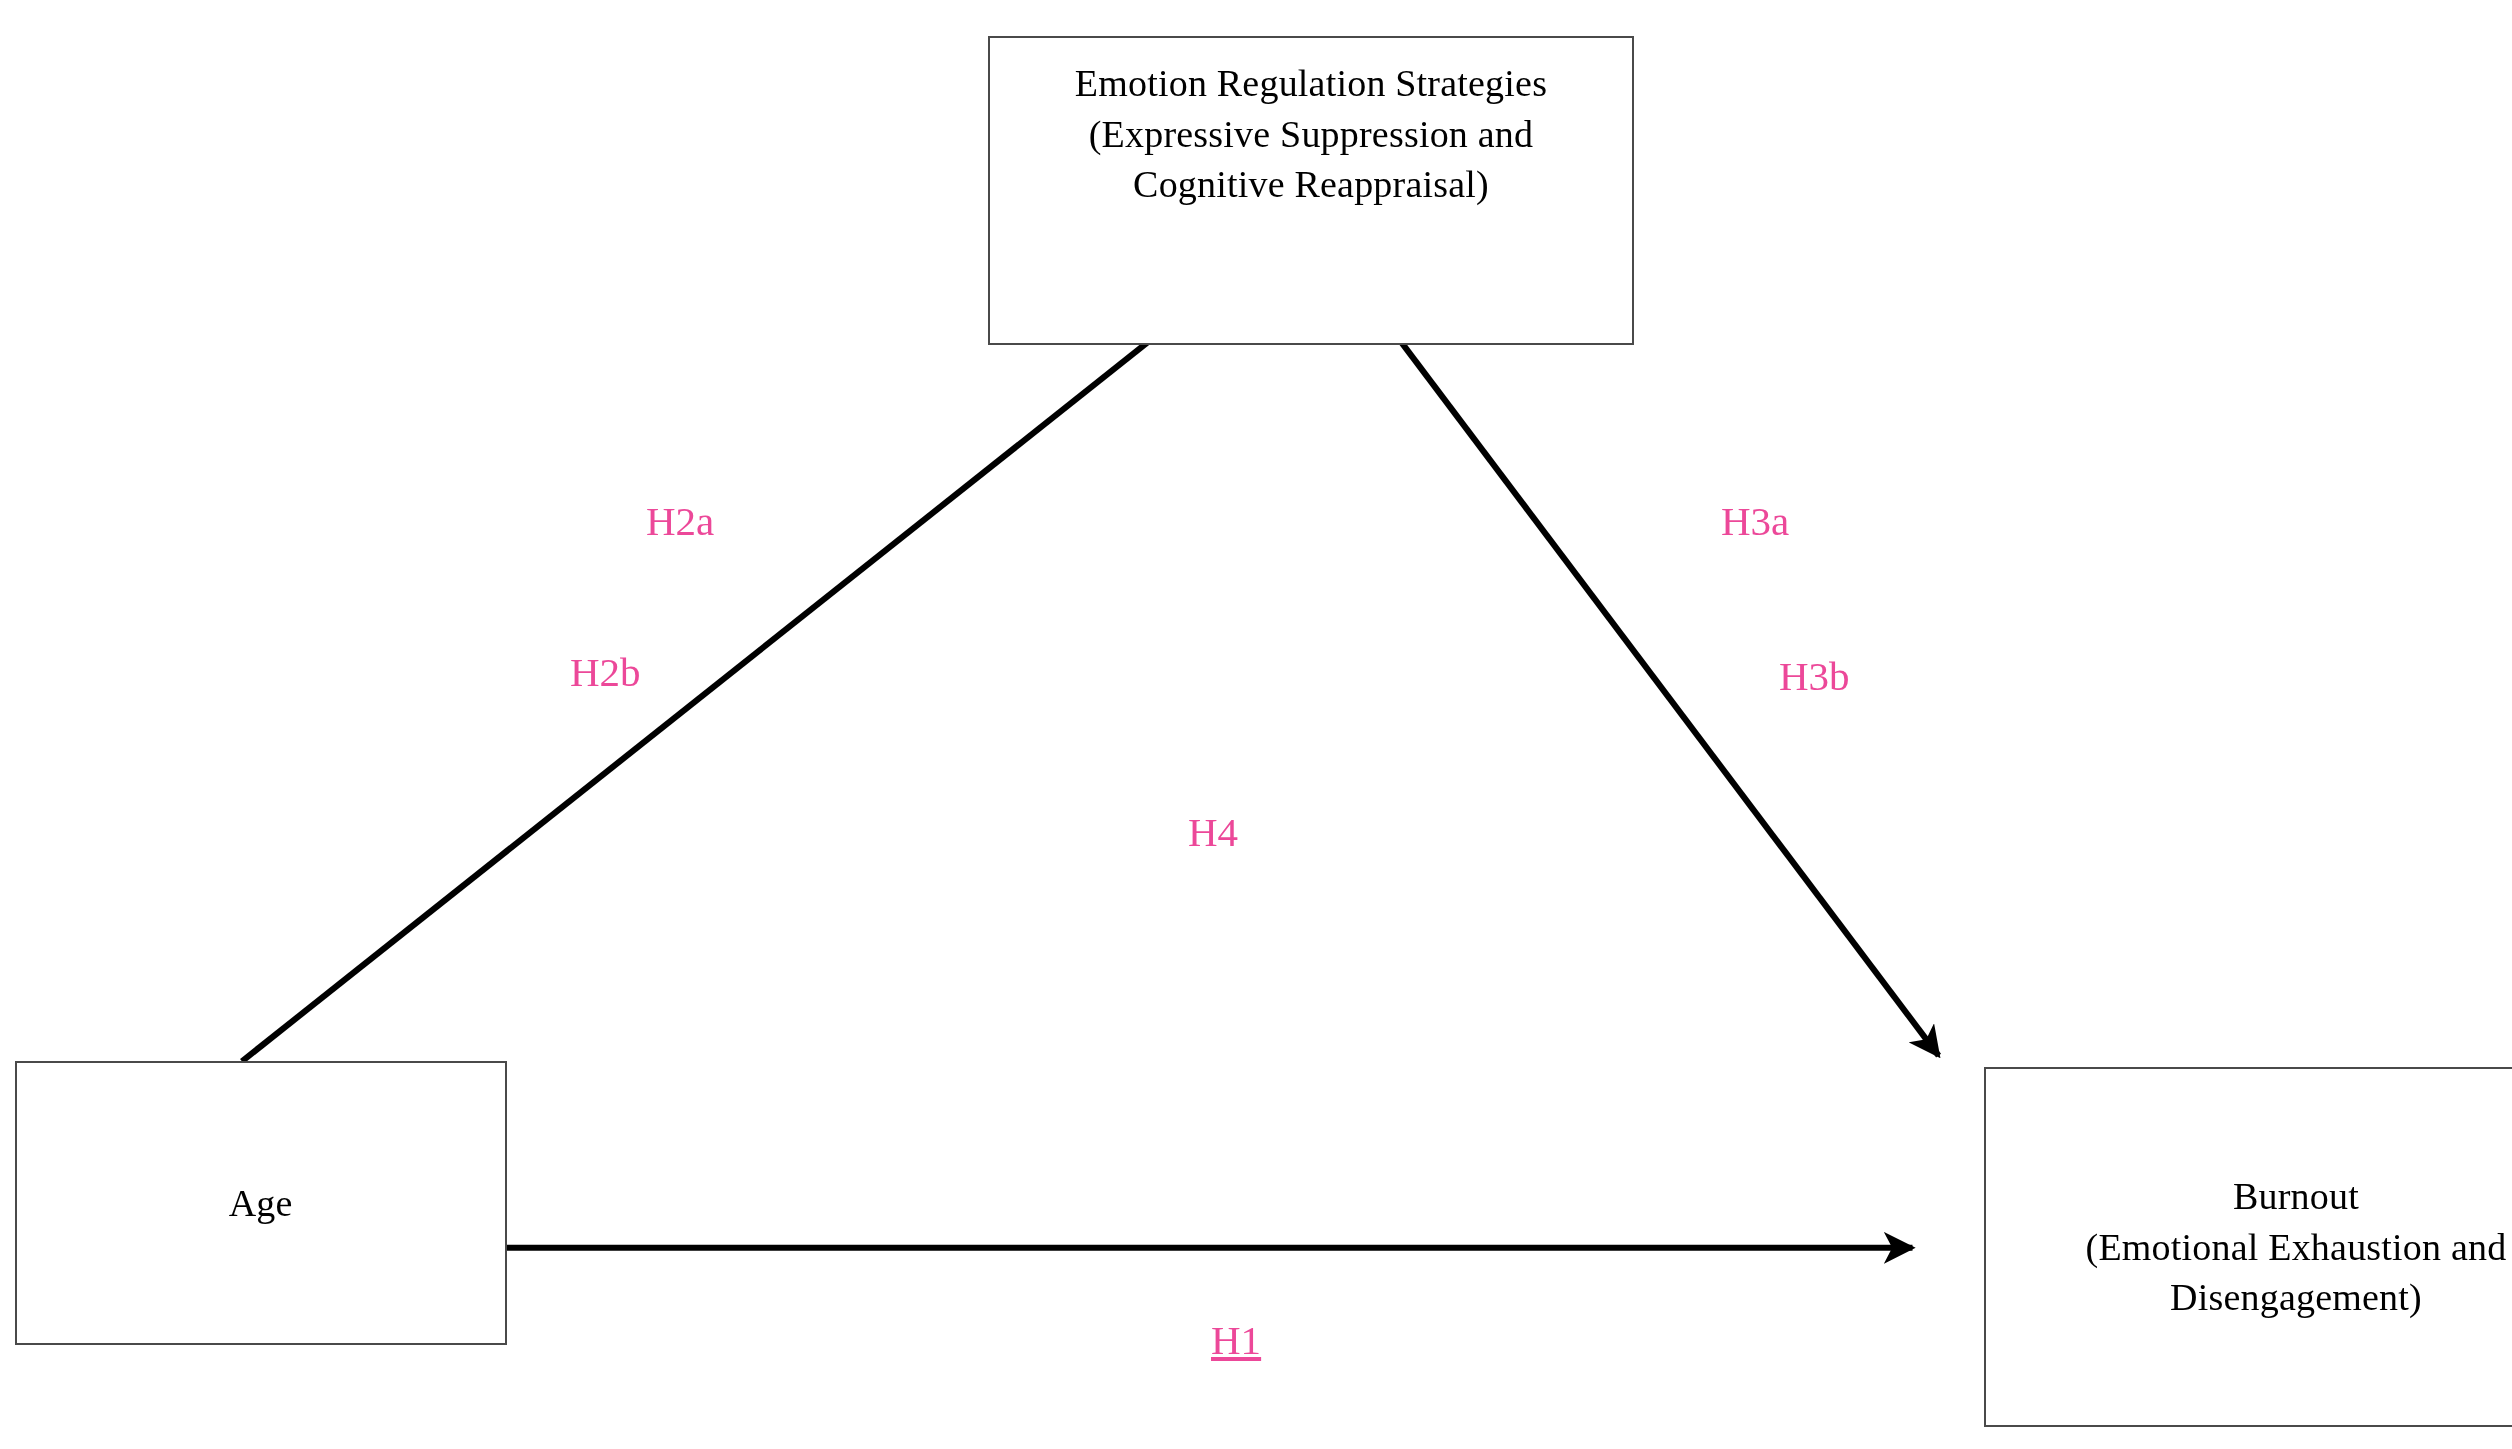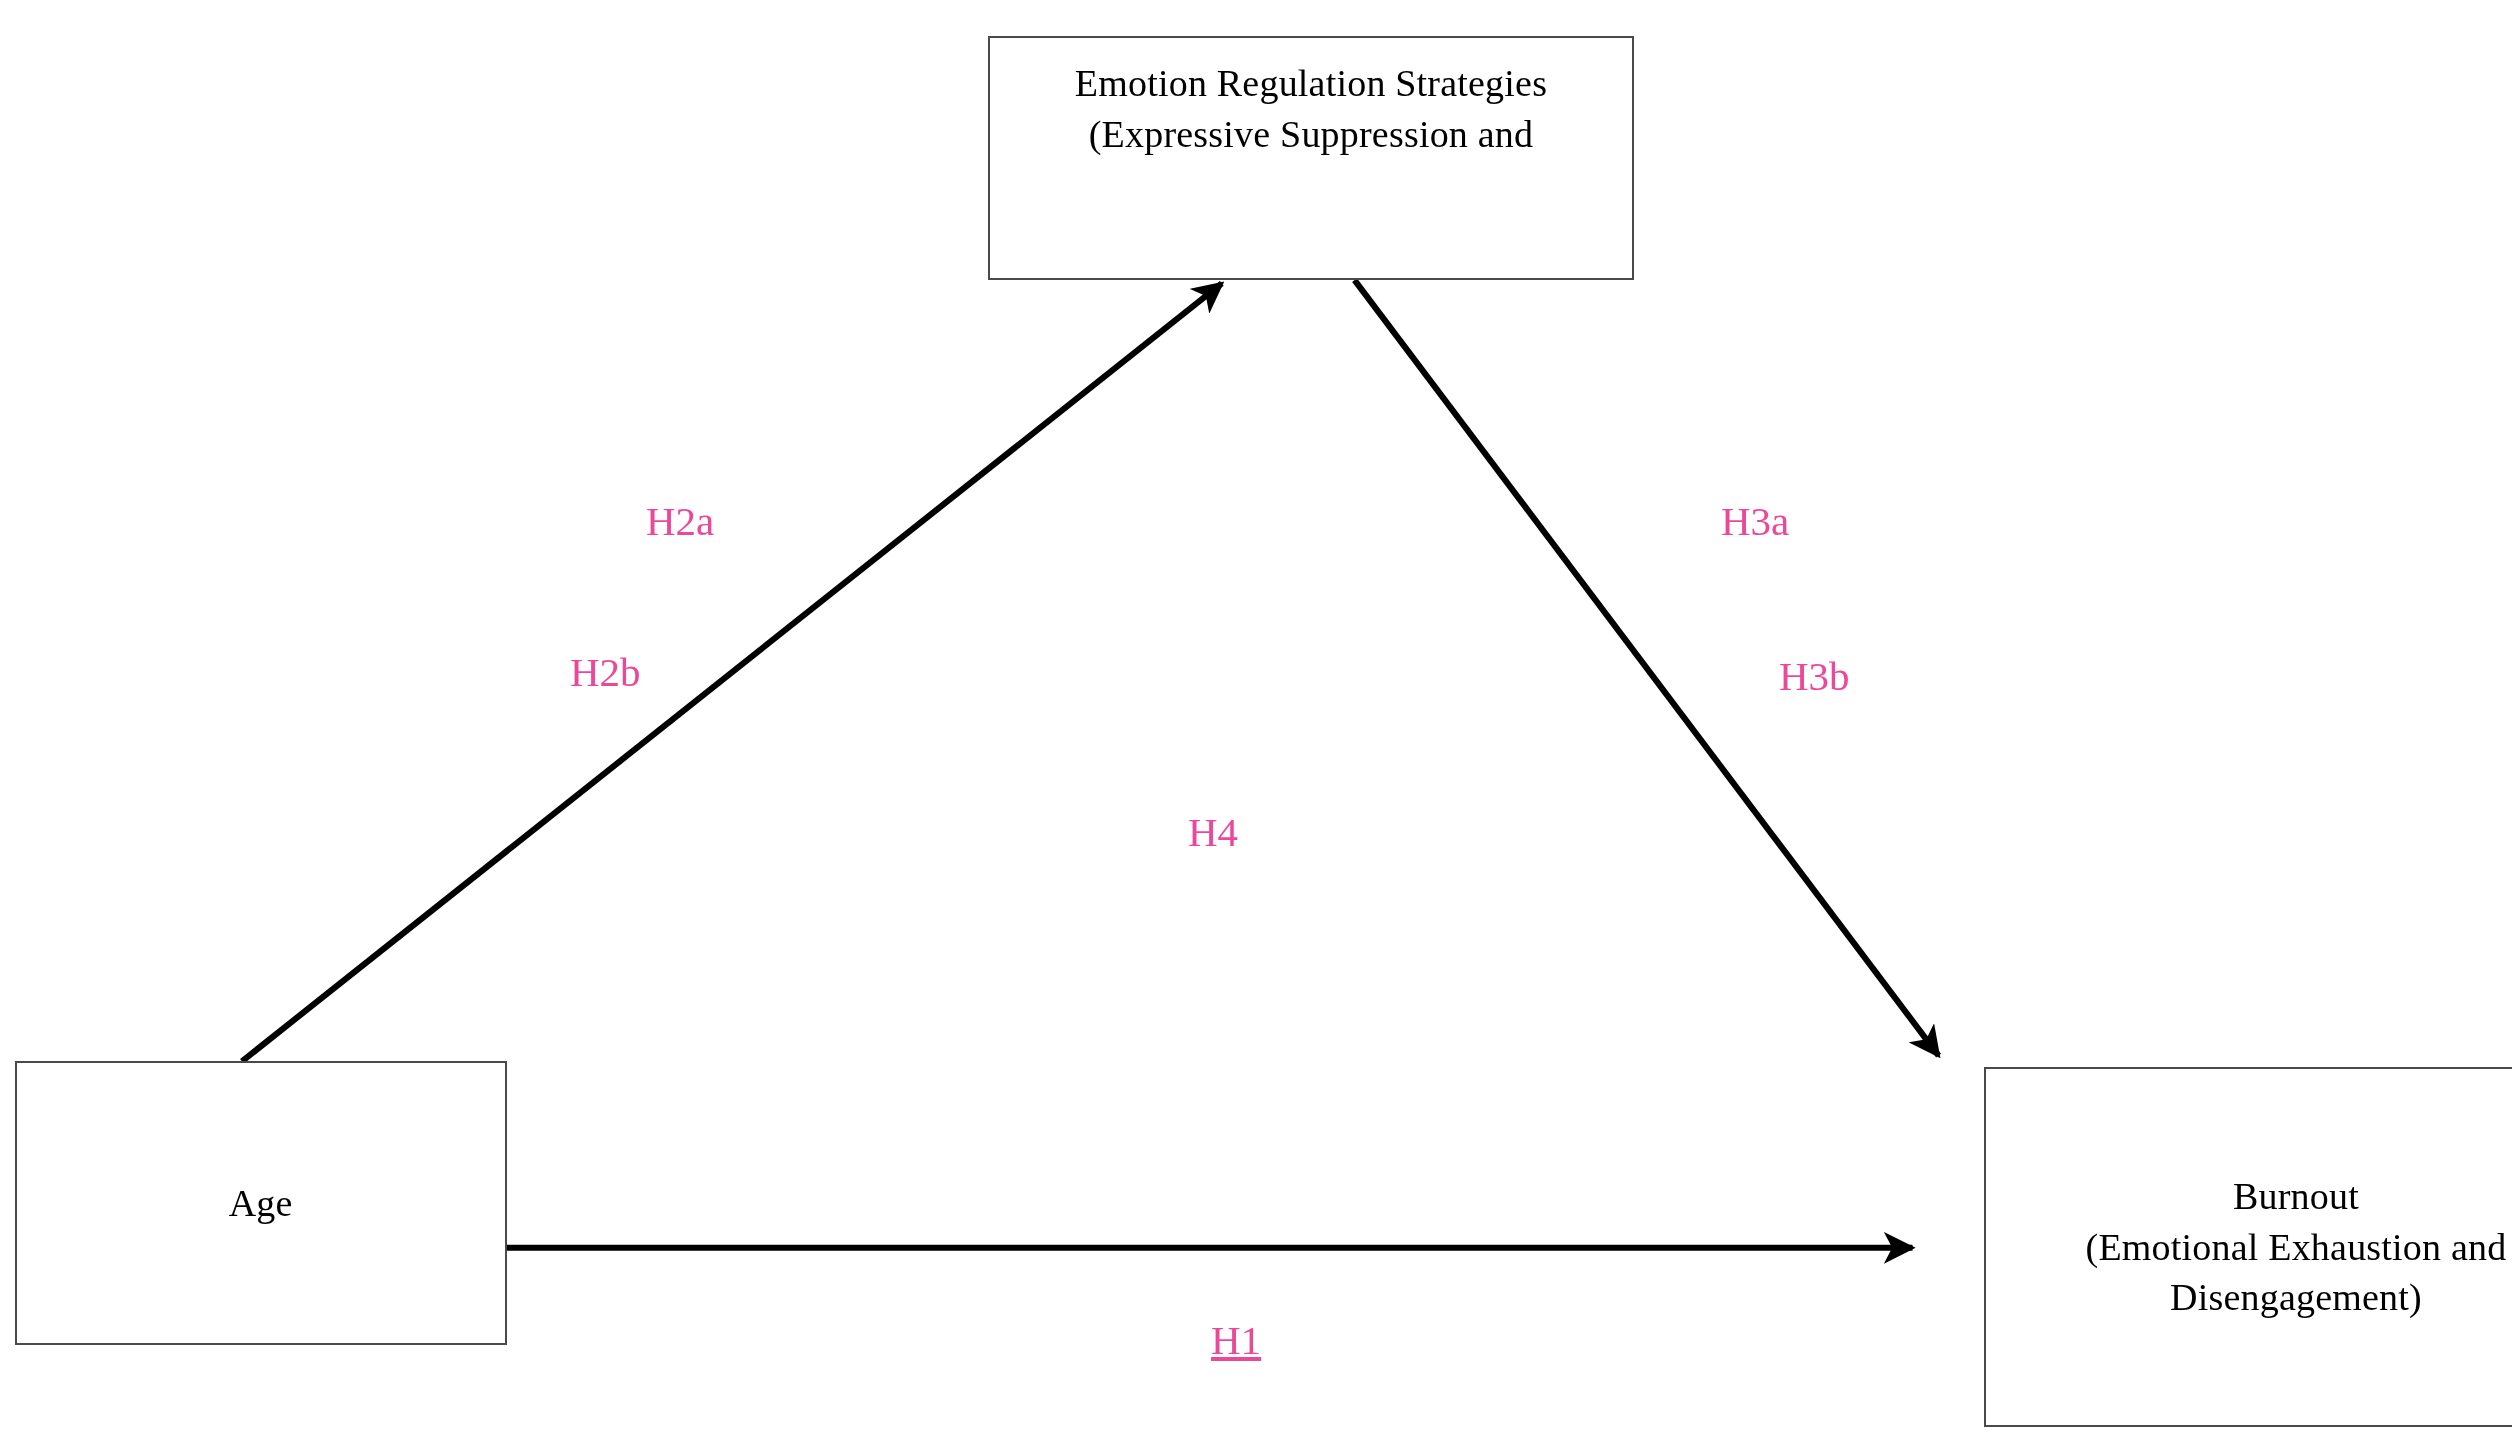--- a/index.html
+++ b/index.html
@@ -39,21 +39,21 @@
     display: block;
     font-size: 38px;
     line-height: 1.34;
     letter-spacing: 0.2px;
     white-space: nowrap;
   }
   #node-mediator {
     left: 988px;
     top: 36px;
     width: 646px;
-    height: 244px;
+    height: 309px;
     justify-content: flex-start;
     padding-top: 19.6px;
   }
   #node-predictor {
     left: 14.7px;
     top: 1061px;
     width: 492px;
     height: 284px;
   }
   #node-outcome {
@@ -92,20 +92,21 @@
     <line x1="297" y1="1303" x2="1500" y2="348" stroke="#000000" stroke-width="7.5" marker-end="url(#arrow-head)"></line>
 
     <line x1="1663" y1="344" x2="2380" y2="1296" stroke="#000000" stroke-width="7.5" marker-end="url(#arrow-head)"></line>
 
     <line x1="620" y1="1532" x2="2348" y2="1532" stroke="#000000" stroke-width="7.5" marker-end="url(#arrow-head)"></line>
   </svg>
 
   <div class="node-box" id="node-mediator">
     <span class="node-line">Emotion Regulation Strategies</span>
     <span class="node-line">(Expressive Suppression and</span>
+    <span class="node-line">Cognitive Reappraisal)</span>
   </div>
 
   <div class="node-box" id="node-predictor">
     <span class="node-line">Age</span>
   </div>
 
   <div class="node-box" id="node-outcome">
     <span class="node-line">Burnout</span>
     <span class="node-line">(Emotional Exhaustion and</span>
     <span class="node-line">Disengagement)</span>

